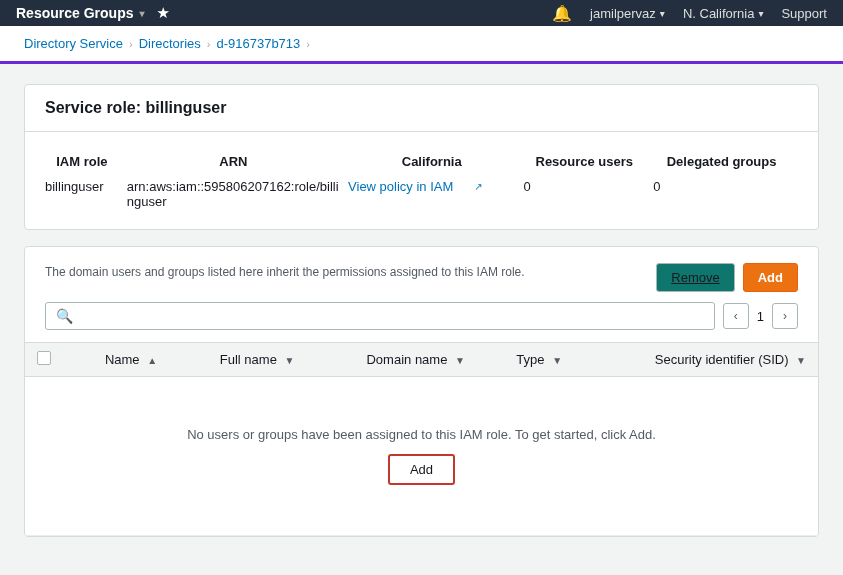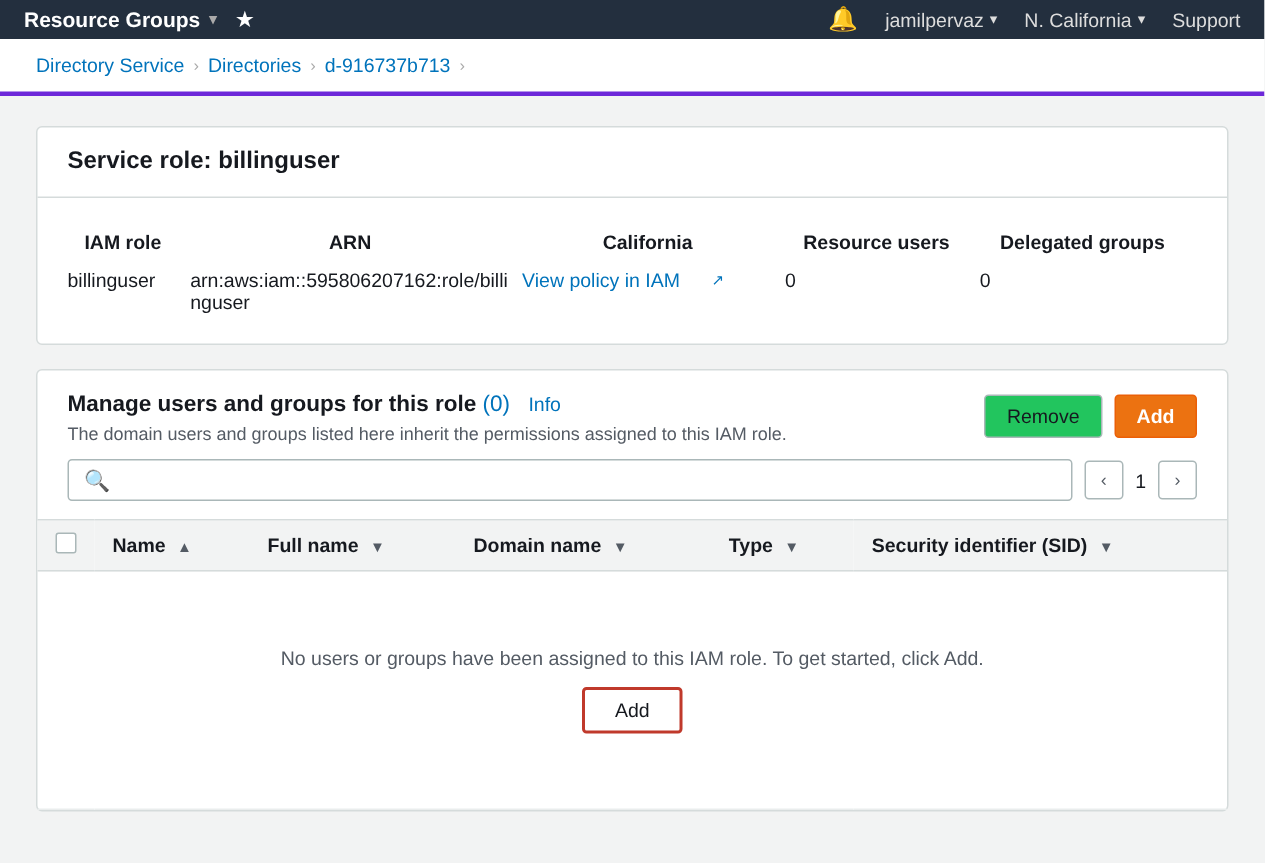--- a/index.html
+++ b/index.html
@@ -122,23 +122,24 @@
       margin-top: 2px;
     }
     .btn {
       padding: 6px 14px;
       border-radius: 3px;
       font-size: 13px;
       cursor: pointer;
       border: 1px solid;
     }
     .btn-default {
-      background: #22c55e;
+      background: #0f766e;
       border-color: #aab7b8;
       color: #16191f;
+      text-decoration: underline;
     }
     .btn-primary {
       background: #ec7211;
       border-color: #eb5f07;
       color: #fff;
       font-weight: bold;
     }
     .search-bar {
       display: flex;
       align-items: center;
@@ -174,23 +175,23 @@
 
     
     .data-table {
       width: 100%;
       border-collapse: collapse;
       border-top: 1px solid #d5dbdb;
     }
     .data-table th {
       background: #f2f3f3;
       padding: 8px 12px;
-      text-align: left;
-      font-size: 13px;
-      font-weight: bold;
+      text-align: right;
+      font-size: 13px;
+      font-weight: normal;
       color: #16191f;
       border-bottom: 1px solid #d5dbdb;
       white-space: nowrap;
     }
     .data-table th .sort-icon { font-size: 10px; color: #545b64; margin-left: 4px; }
     .data-table td {
       padding: 20px 12px;
       font-size: 13px;
       color: #16191f;
       border-bottom: 1px solid #eaeded;
@@ -297,25 +298,20 @@
             <td>0</td>
           </tr>
         </tbody>
       </table>
     </div>
   </div>
 
   <div class="card">
     <div class="manage-header">
       <div>
-        <div class="manage-title">
-          <span>Manage users and groups for this role</span>
-          <span class="count">(0)</span>
-          <a class="link-blue info-link">Info</a>
-        </div>
         <div class="manage-subtitle">The domain users and groups listed here inherit the permissions assigned to this IAM role.</div>
       </div>
       <div class="manage-actions">
         <button class="btn btn-default">Remove</button>
         <button class="btn btn-primary">Add</button>
       </div>
     </div>
 
     <div class="search-pagination-row">
       <div class="search-wrap">

